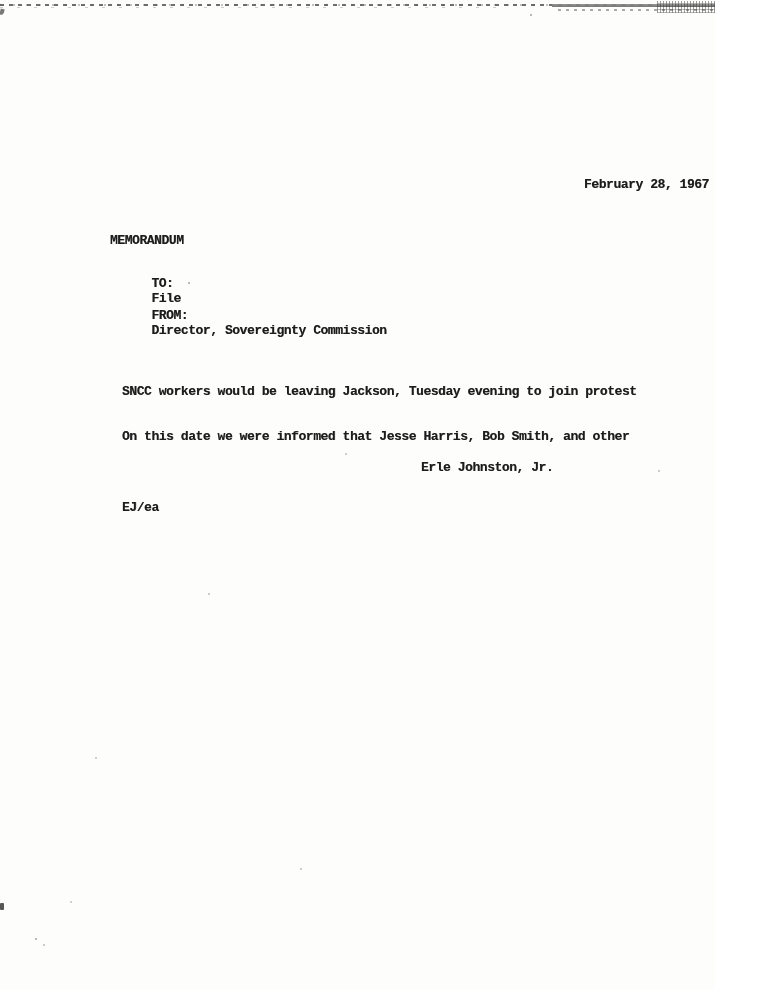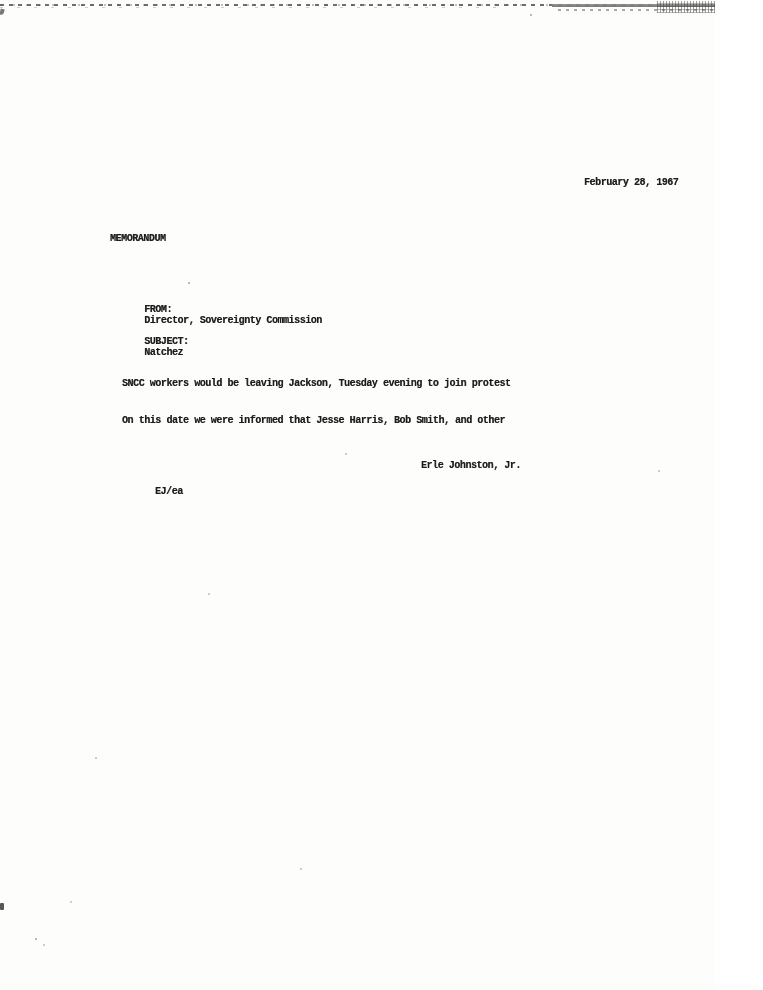--- a/index.html
+++ b/index.html
@@ -7,21 +7,21 @@
     padding: 0;
     background: #ffffff;
   }
   .page {
     position: relative;
     width: 715px;
     height: 990px;
     background: #fdfdfc;
     overflow: hidden;
     font-family: "Liberation Mono", "DejaVu Sans Mono", monospace;
-    font-size: 10px;
+    font-size: 13px;
     font-weight: 700;
     letter-spacing: -0.45px;
     color: #1c1c1c;
   }
   .ink {
     position: absolute;
     white-space: pre;
     text-shadow: 0.3px 0.3px 0.6px rgba(20,20,20,0.55);
   }
   
@@ -84,21 +84,21 @@
   .date      { left: 584px; top: 177px; }
   .doc-title { left: 110px; top: 233px; }
   .field     { left: 122px; }
   .flabel    { display: inline-block; width: 100px; }
   .field-to      { top: 261px; }
   .field-from    { top: 293px; font-family: Liberation Mono, monospace; }
   .field-subject { top: 325px; }
   .body-block { left: 122px; top: 355px; }
   .body-line  { line-height: 14.5px; }
   .signature { left: 385px; top: 460px; padding-left: 36px; }
-  .initials  { left: 122px; top: 486px; margin-left: 33px; }
+  .initials  { left: 122px; top: 500px; }
 </style>
 </head>
 <body>
 
 <div class="page">
 
   <div class="dash-line"></div>
   <div class="dash-line-faint"></div>
   <div class="solid-line"></div>
   <div class="under-dashes"></div>
@@ -114,30 +114,30 @@
   <div class="speck" style="left:208px; top:593px; opacity:.4;"></div>
   <div class="speck" style="left:300px; top:868px; opacity:.4;"></div>
   <div class="speck" style="left:35px; top:938px;"></div>
   <div class="speck" style="left:43px; top:944px; opacity:.4;"></div>
   <div class="speck" style="left:70px; top:901px; opacity:.35;"></div>
 
   <div class="ink date">February 28, 1967</div>
 
   <div class="ink doc-title">MEMORANDUM</div>
 
+  <div class="ink field field-to">
+    <span class="flabel">TO:</span>
+    <span class="fvalue">File</span>
+  </div>
 
   <div class="ink field field-from">
     <span class="flabel">FROM:</span>
     <span class="fvalue">Director, Sovereignty Commission</span>
   </div>
 
-  <div class="ink field field-subject">
-    <span class="flabel">SUBJECT:</span>
-    <span class="fvalue">Natchez</span>
-  </div>
 
   <div class="ink body-block">
     <div class="body-line">SNCC workers would be leaving Jackson, Tuesday evening to join protest</div>
     <div class="body-line">On this date we were informed that Jesse Harris, Bob Smith, and other</div>
   </div>
 
   <div class="ink signature">Erle Johnston, Jr.</div>
 
   <div class="ink initials">EJ/ea</div>
 

